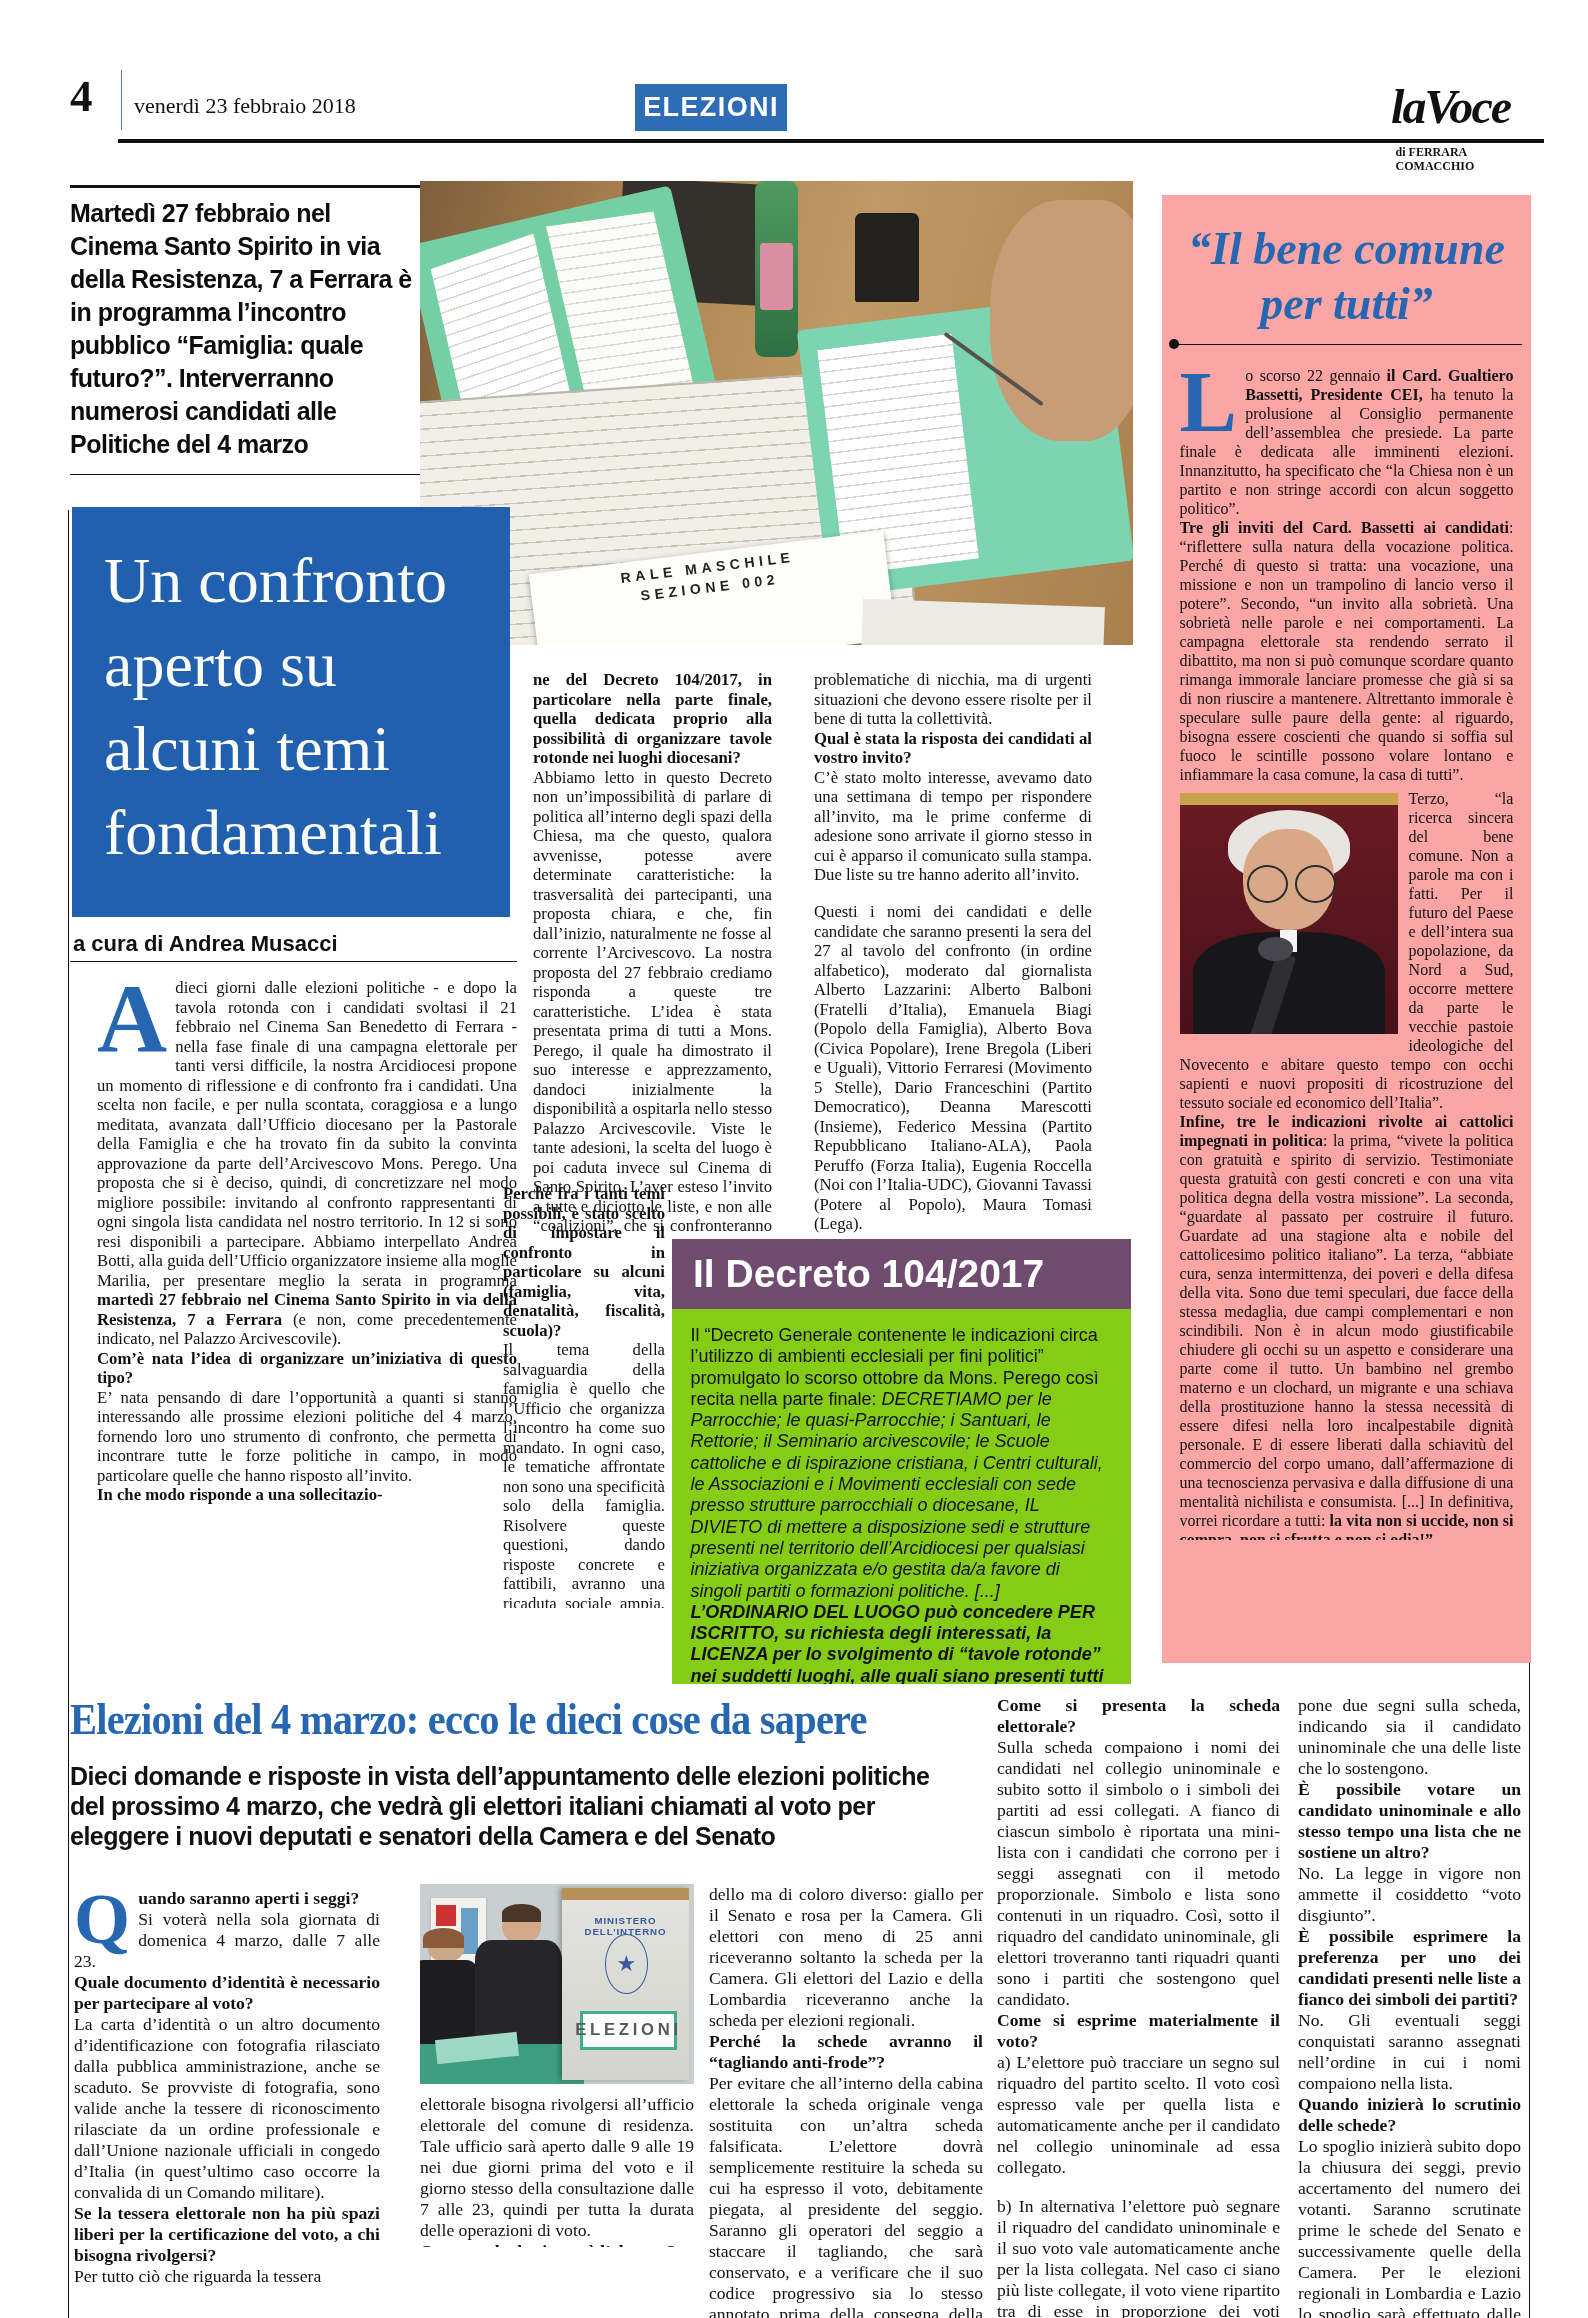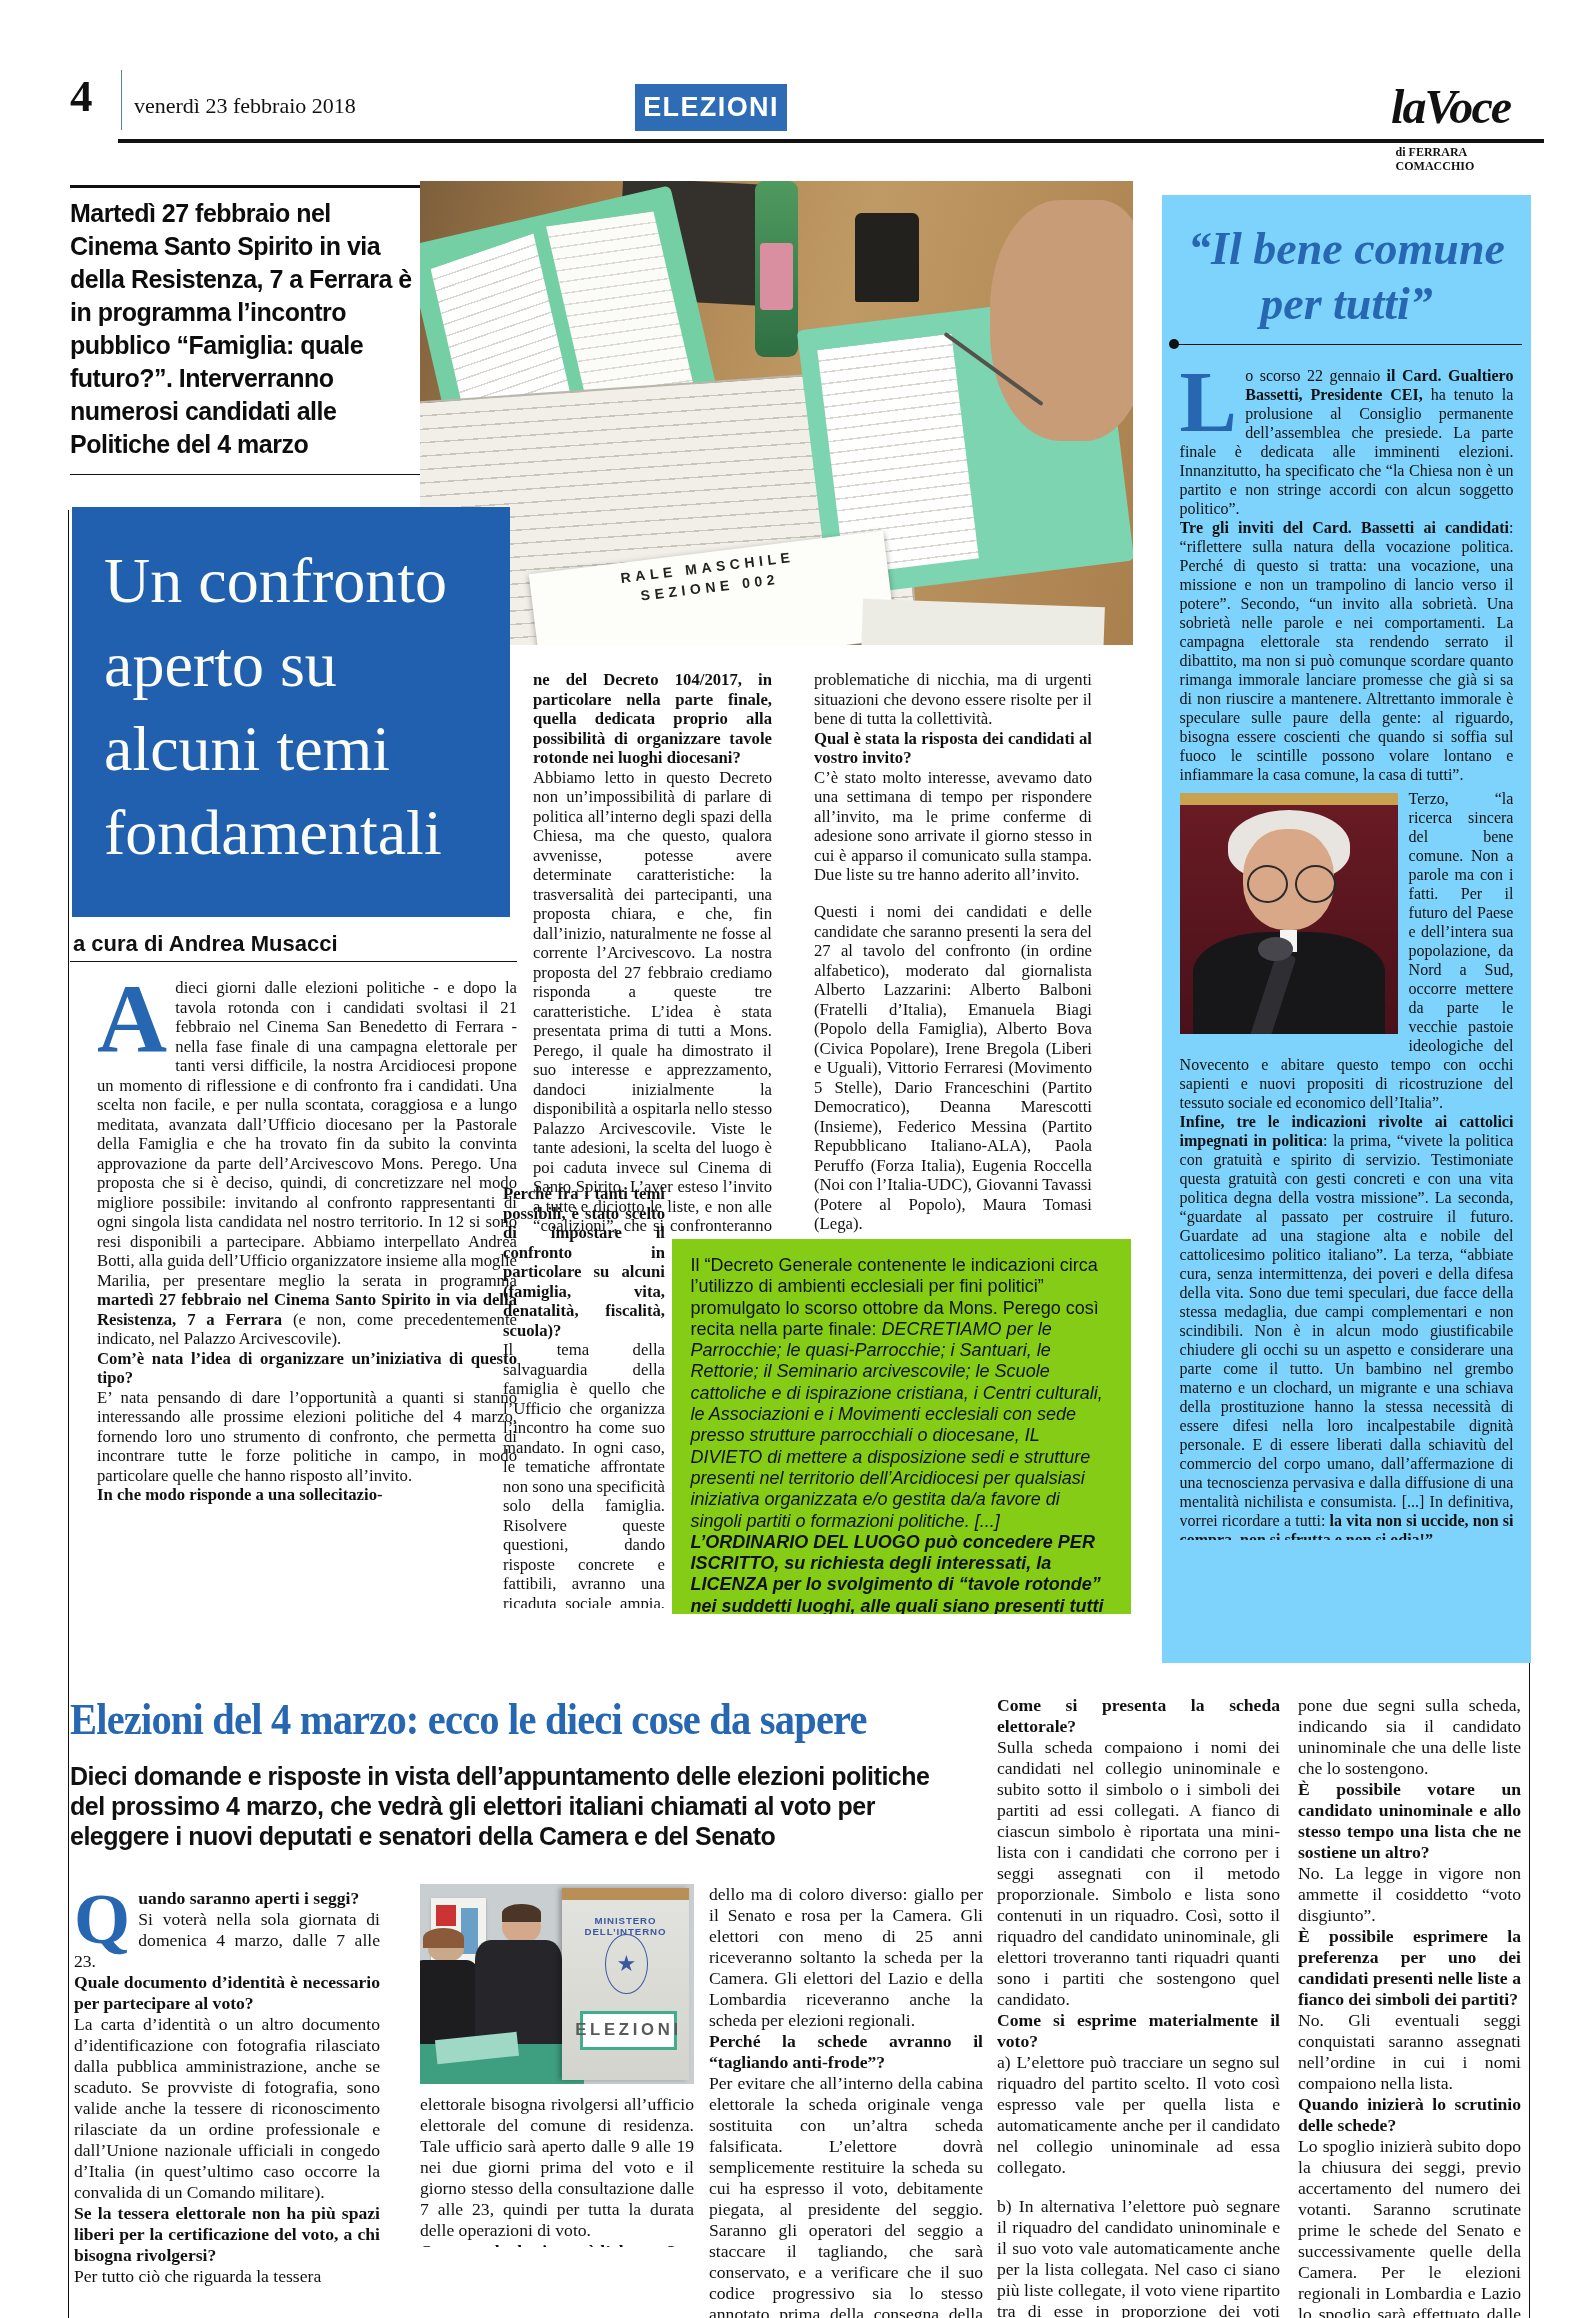--- a/index.html
+++ b/index.html
@@ -33,21 +33,21 @@
   
   .blue-box{background:#2160ae;color:#fcfcf6;}
   .blue-box .seg-line{font-size:64px;line-height:84px;font-weight:normal;}
   .byline{font-family:"Liberation Sans",sans-serif;font-weight:bold;font-size:22px;}
   
   .decree-head{background:#6f4b70;color:#fff;font-family:"Liberation Sans",sans-serif;
                font-weight:bold;font-size:39px;display:flex;align-items:center;padding-left:21px;}
   .decree-body{background:#84cc16;font-family:"Liberation Sans",sans-serif;
                font-size:18px;line-height:21.3px;text-align:left;padding:16px 18.5px;overflow:hidden;}
   
-  .sidebar{background:#7dd3fc;}
+  .sidebar{background:#fca5a5;}
   .sidebar-title{color:#2767b2;font-style:italic;font-weight:bold;text-align:center;}
   .sidebar-title .seg-line{font-size:46px;line-height:55px;}
   .sidebar-body{font-size:16px;line-height:19px;text-align:justify;overflow:hidden;}
   
   .bottom-headline{color:#2767b2;font-weight:bold;font-size:45px;white-space:nowrap;
                    letter-spacing:-0.9px;transform:scaleX(.9);transform-origin:left;}
   .bottom-sub{font-family:"Liberation Sans",sans-serif;font-weight:bold;font-size:25px;
               line-height:30px;letter-spacing:-0.5px;}
   
   .photo{overflow:hidden;}
@@ -131,20 +131,21 @@
     <span><span class="seg seg-q">ne del Decreto 104/2017, in particolare nella parte finale, quella dedicata proprio alla possibilità di organizzare tavole rotonde nei luoghi diocesani?</span><span class="seg seg-t">Abbiamo letto in questo Decreto non un’impossibilità di parlare di politica all’interno degli spazi della Chiesa, ma che questo, qualora avvenisse, potesse avere determinate caratteristiche: la trasversalità dei partecipanti, una proposta chiara, e che, fin dall’inizio, naturalmente ne fosse al corrente l’Arcivescovo. La nostra proposta del 27 febbraio crediamo risponda a queste tre caratteristiche. L’idea è stata presentata prima di tutti a Mons. Perego, il quale ha dimostrato il suo interesse e apprezzamento, dandoci inizialmente la disponibilità a ospitarla nello stesso Palazzo Arcivescovile. Viste le tante adesioni, la scelta del luogo è poi caduta invece sul Cinema di Santo Spirito. L’aver esteso l’invito a tutte e diciotto le liste, e non alle “coalizioni”, che si confronteranno il prossimo 4 marzo, permetterà a ognuno di esprimersi sulle domande che porremo, mostrando così anche le differenze o sfumature che connotano anche forze tra loro “alleate”. La Chiesa, dunque, se rispetta alcune regole, può aiutare l’elettore ad ascoltare e a formarsi un’idea, invece di indicare risposte.</span></span>
   </div>
   <div class="abs body-txt" style="left:503px;top:1184px;width:162px;height:424px;">
     <span><span class="seg seg-q">Perché fra i tanti temi possibili, è stato scelto di impostare il confronto in particolare su alcuni (famiglia, vita, denatalità, fiscalità, scuola)?</span><span class="seg seg-t">Il tema della salvaguardia della famiglia è quello che l’Ufficio che organizza l’incontro ha come suo mandato. In ogni caso, le tematiche affrontate non sono una specificità solo della famiglia. Risolvere queste questioni, dando risposte concrete e fattibili, avranno una ricaduta sociale ampia. Non stiamo parlando, infatti, di</span></span>
   </div>
   <div class="abs body-txt" style="left:814px;top:670px;width:278px;height:563px;">
     <span><span class="seg seg-t">problematiche di nicchia, ma di urgenti situazioni che devono essere risolte per il bene di tutta la collettività.</span><span class="seg seg-q">Qual è stata la risposta dei candidati al vostro invito?</span><span class="seg seg-t">C’è stato molto interesse, avevamo dato una settimana di tempo per rispondere all’invito, ma le prime conferme di adesione sono arrivate il giorno stesso in cui è apparso il comunicato sulla stampa. Due liste su tre hanno aderito all’invito.</span><span class="seg seg-t2">Questi i nomi dei candidati e delle candidate che saranno presenti la sera del 27 al tavolo del confronto (in ordine alfabetico), moderato dal giornalista Alberto Lazzarini: Alberto Balboni (Fratelli d’Italia), Emanuela Biagi (Popolo della Famiglia), Alberto Bova (Civica Popolare), Irene Bregola (Liberi e Uguali), Vittorio Ferraresi (Movimento 5 Stelle), Dario Franceschini (Partito Democratico), Deanna Marescotti (Insieme), Federico Messina (Partito Repubblicano Italiano-ALA), Paola Peruffo (Forza Italia), Eugenia Roccella (Noi con l’Italia-UDC), Giovanni Tavassi (Potere al Popolo), Maura Tomasi (Lega).</span></span>
   </div>
 
   <div class="abs" style="left:672px;top:1239px;width:459px;height:444px;z-index:2;">
+    <div class="decree-head" style="height:70px;">Il Decreto 104/2017</div>
     <div class="decree-body" style="height:375px;box-sizing:border-box;">
       <span><span class="seg seg-t">Il “Decreto Generale contenente le indicazioni circa l’utilizzo di ambienti ecclesiali per fini politici” promulgato lo scorso ottobre da Mons. Perego così recita nella parte finale: </span><span class="seg seg-i">DECRETIAMO per le Parrocchie; le quasi-Parrocchie; i Santuari, le Rettorie; il Seminario arcivescovile; le Scuole cattoliche e di ispirazione cristiana, i Centri culturali, le Associazioni e i Movimenti ecclesiali con sede presso strutture parrocchiali o diocesane, IL DIVIETO di mettere a disposizione sedi e strutture presenti nel territorio dell’Arcidiocesi per qualsiasi iniziativa organizzata e/o gestita da/a favore di singoli partiti o formazioni politiche. [...] </span><span class="seg seg-bi">L’ORDINARIO DEL LUOGO può concedere PER ISCRITTO, su richiesta degli interessati, la LICENZA per lo svolgimento di “tavole rotonde” nei suddetti luoghi, alle quali siano presenti tutti gli esponenti dei diversi schieramenti politici, per salvaguardare in tal modo il principio della par condicio.</span></span>
     </div>
   </div>
 
   <div class="abs sidebar" style="left:1162px;top:195px;width:369px;height:1468px;">
     <div class="sidebar-title" style="margin-top:25.5px;">
       <span><span class="seg seg-line">“Il bene comune</span><span class="seg seg-line">per tutti”</span></span>
     </div>
     <div style="position:relative;margin:13px 9.3px 0 9.3px;height:1.9px;background:#111;">

